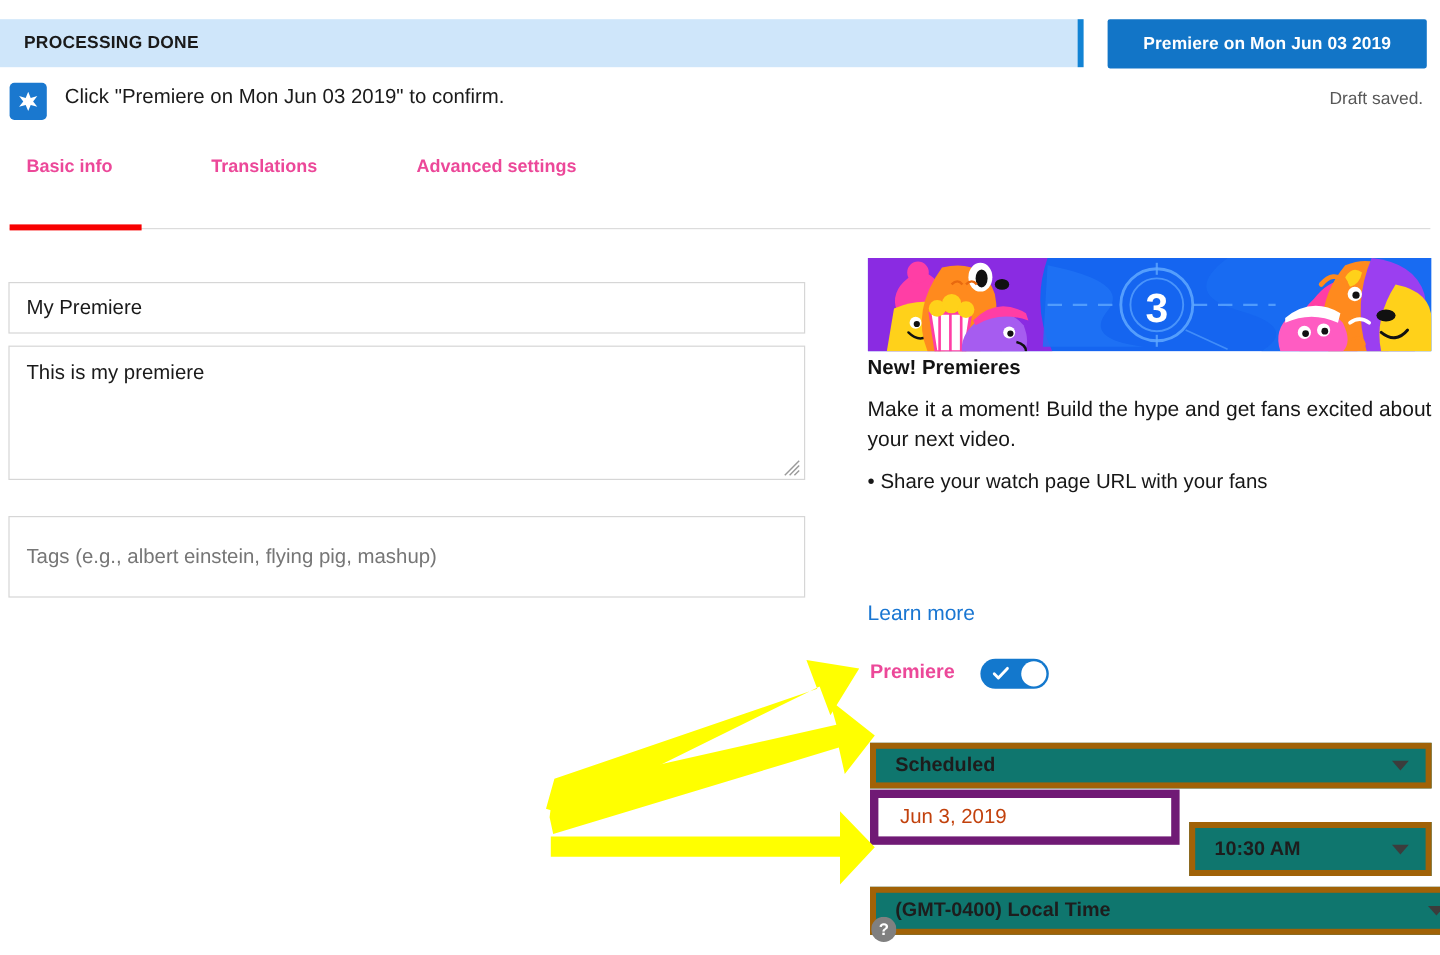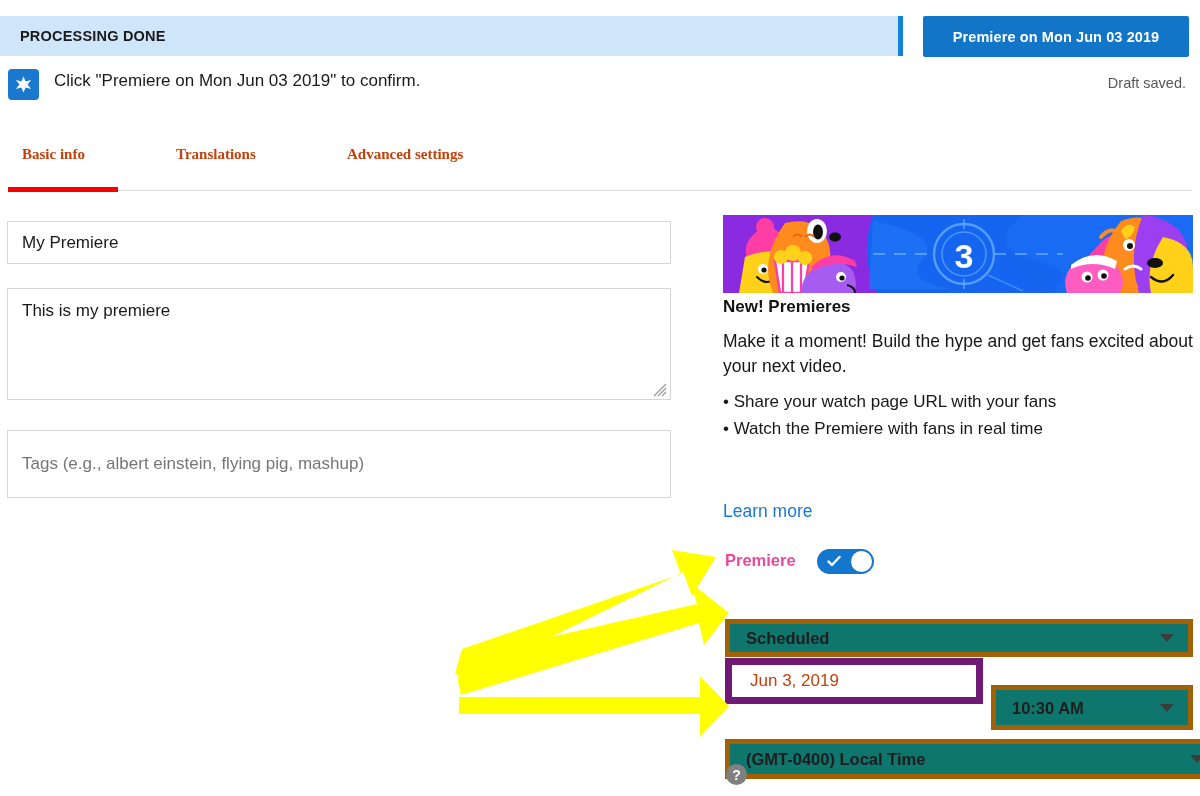--- a/index.html
+++ b/index.html
@@ -87,27 +87,26 @@
   }
 
   
   .tabs {
     position: absolute;
     left: 0; top: 130px;
     width: 1192px; height: 62px;
   }
   .tab {
     position: absolute;
-    top: 16px;
+    top: 0;
     font-size: 15px;
     font-weight: bold;
-    color: #c2410c;
+    color: #ec4899;
     cursor: pointer;
     white-space: nowrap;
-    font-family: Liberation Serif, serif;
   }
   .tab-0 { left: 22px; }
   .tab-1 { left: 176px; }
   .tab-2 { left: 347px; }
   .tab-underline {
     position: absolute;
     left: 8px; top: 57px;
     width: 110px; height: 5px;
     background: #f80000;
   }
@@ -122,21 +121,21 @@
   .field {
     position: absolute;
     box-sizing: border-box;
     border: 1px solid #d6d6d6;
     background: #ffffff;
     font-family: "Liberation Sans", sans-serif;
     color: #1a1a1a;
     padding: 0 14px;
   }
   .title-input {
-    left: 7px; top: 221px;
+    left: 7px; top: 235px;
     width: 664px; height: 43px;
     font-size: 17px;
   }
   .desc-box {
     left: 7px; top: 288px;
     width: 664px; height: 112px;
     font-size: 17px;
     padding: 12px 14px;
     resize: none;
     overflow: hidden;
@@ -393,21 +392,20 @@
       <path d="M378 22 q10 -12 20 -2" stroke="#ff8a1e" stroke-width="4" fill="none" stroke-linecap="round"></path>
       <path d="M404 68 q8 -4 10 4" stroke="#ff8a1e" stroke-width="2.4" fill="none" stroke-linecap="round"></path>
     </g>
   </svg>
 </div>
 
 <div class="promo-title">New! Premieres</div>
 <div class="promo-desc">Make it a moment! Build the hype and get fans excited about your next video.</div>
 <ul class="promo-list">
   <li>Share your watch page URL with your fans</li>
-  <li>Watch the Premiere with fans in real time</li>
 </ul>
 <a class="learn-more">Learn more</a>
 
 <div class="premiere-label">Premiere</div>
 <div class="toggle">
   <svg class="toggle-check" viewBox="0 0 14 13">
     <path d="M1.5 6.5 L5 10 L12.5 2" stroke="#ffffff" stroke-width="2.4" fill="none" stroke-linecap="round" stroke-linejoin="round"></path>
   </svg>
   <div class="toggle-knob"></div>
 </div>

